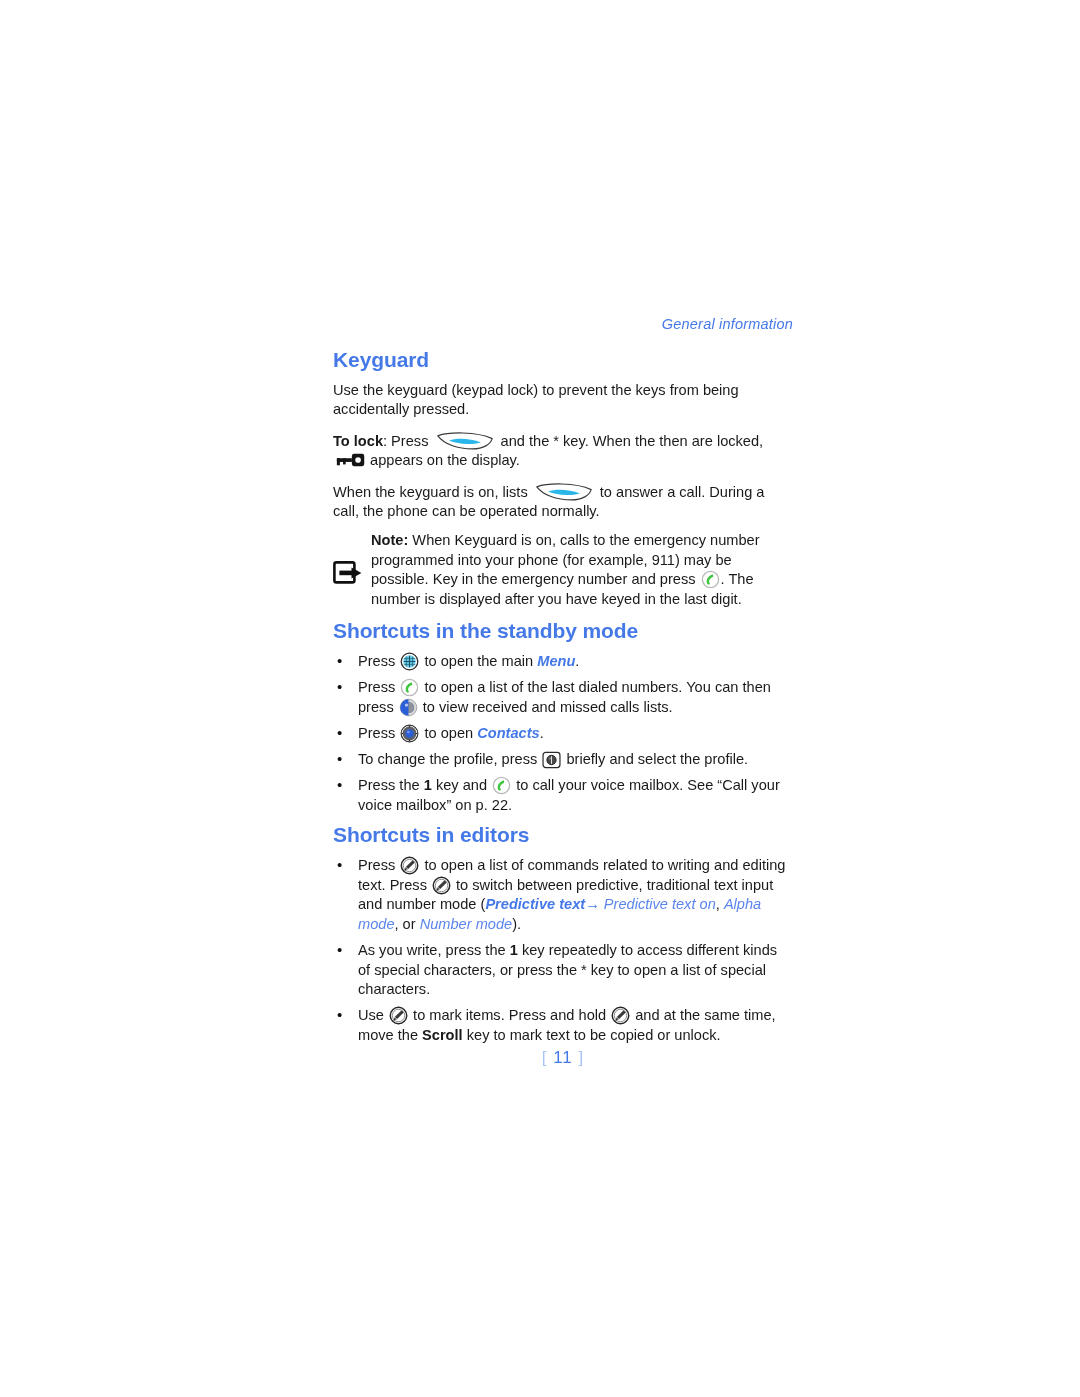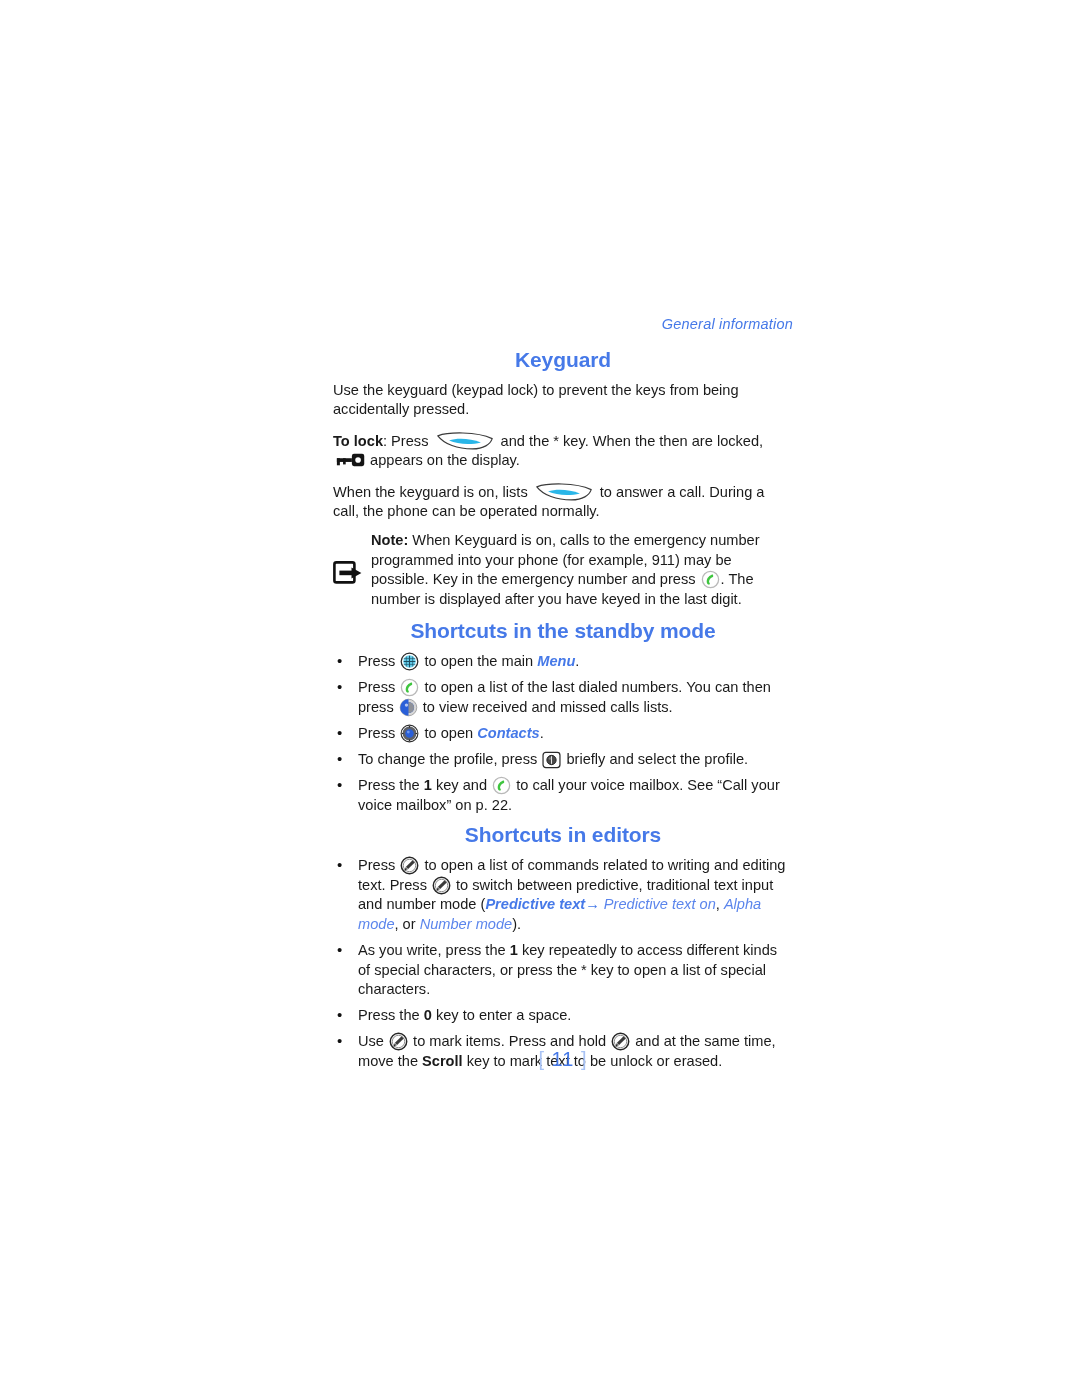--- a/index.html
+++ b/index.html
@@ -36,21 +36,20 @@
     letter-spacing: 0.2px;
     margin: 0 0 16px 0;
   }
 
   h2.section-title {
     font-size: 21px;
     font-weight: bold;
     color: #4679e8;
     margin: 0 0 9px 0;
     letter-spacing: -0.1px;
-    text-align: center;
   }
   h2.section-title.tight {
     margin-top: 8px;
   }
 
   p.body {
     font-size: 14.6px;
     line-height: 19.4px;
     margin: 0 0 10px 0;
     color: #1a1a1a;
@@ -113,21 +112,21 @@
   .scrollkey { vertical-align: -5px; margin: 0 1px; }
   .powerkey { vertical-align: -5px; margin: 0 1px; }
   .editkey { vertical-align: -5px; margin: 0 1px; }
 
   .pagenum {
     position: absolute;
     left: 333px;
     top: 1048px;
     width: 460px;
     text-align: center;
-    font-size: 20px;
+    font-size: 17px;
     color: #4679e8;
     letter-spacing: 1px;
   }
   .pagenum .brk { color: #a9c3f5; }
 </style>
 </head>
 <body>
 
 <svg width="0" height="0" style="position:absolute" aria-hidden="true">
   <defs>
@@ -345,42 +344,37 @@
         <span class="blue-it">Alpha mode</span><span>, or</span>
         <span class="blue-it">Number mode</span><span>).</span>
       </li>
 
       <li>
         <span>As you write, press the</span>
         <b>1</b>
         <span>key repeatedly to access different kinds of special characters, or press the * key to open a list of special characters.</span>
       </li>
 
-      <li>
-        <span>Press the</span>
-        <b>0</b>
-        <span>key to enter a space.</span>
-      </li>
 
       <li>
         <span>Use</span>
         <span class="ic editkey">
           <svg width="19" height="19">
               <use href="#sym-editkey" x="0" y="0" width="19" height="19"></use>
             </svg>
         </span>
         <span>to mark items. Press and hold</span>
         <span class="ic editkey">
           <svg width="19" height="19">
               <use href="#sym-editkey" x="0" y="0" width="19" height="19"></use>
             </svg>
         </span>
         <span>and at the same time, move the</span>
         <b>Scroll</b>
-        <span>key to mark text to be unlock or erased.</span>
+        <span>key to mark text to be copied or unlock.</span>
       </li>
     </ul>
   </div>
 
   <div class="pagenum">
     <span class="brk">[</span>
     <span>11</span>
     <span class="brk">]</span>
   </div>
 </div>

